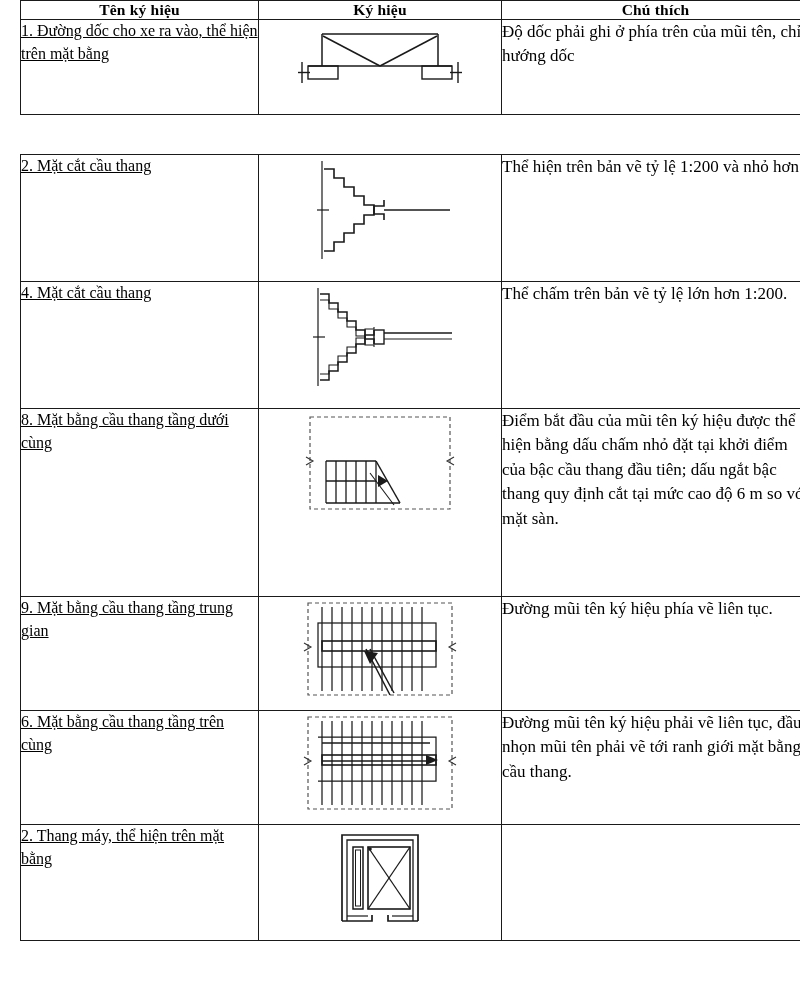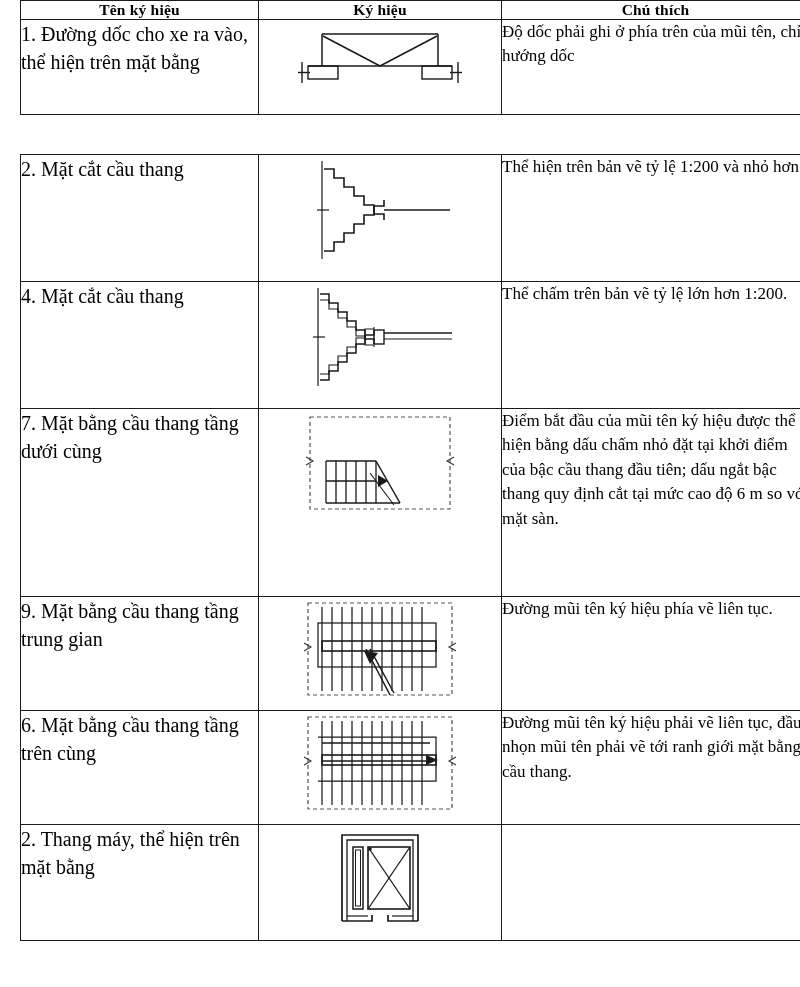--- a/index.html
+++ b/index.html
@@ -43,24 +43,25 @@
     text-align: center;
     font-weight: bold;
     font-size: 15.5px;
     letter-spacing: .2px;
     padding: 13px 4px 14px 4px;
     vertical-align: middle;
     font-family: "Liberation Serif", "DejaVu Serif", serif;
   }
 
   .cell-text {
-    font-size: 20px;
+    font-size: 16px;
     line-height: 1.42;
     padding: 6px 7px 6px 5px;
     font-family: "Liberation Serif", "DejaVu Serif", serif;
+    text-decoration: underline;
   }
   .cell-note {
     font-size: 17px;
     line-height: 1.44;
     padding: 6px 6px 6px 4px;
   }
   .cell-sym {
     text-align: center;
     vertical-align: middle;
     padding: 4px 2px;
@@ -187,21 +188,21 @@
                 <line x1="86" y1="51" x2="154" y2="51" stroke-width="1.6"></line>
                 <line x1="86" y1="57" x2="154" y2="57" stroke-width="1.2"></line>
               </g>
             </svg>
           </div>
         </td>
         <td class="cell-note">Thể chấm trên bản vẽ tỷ lệ lớn hơn 1:200.</td>
       </tr>
 
       <tr style="height:188px;">
-        <td class="cell-text">7. Mặt bằng cầu thang tầng dưới cùng</td>
+        <td class="cell-text">8. Mặt bằng cầu thang tầng dưới cùng</td>
         <td class="cell-sym">
           <div class="sym-wrap">
             <svg width="156" height="110" viewBox="0 0 156 110">
 
               <rect x="8" y="8" width="140" height="92" fill="none" stroke="#555555" stroke-width="1.2" stroke-dasharray="4 3"></rect>
 
               <g fill="none" stroke="#333333" stroke-width="1.1">
                 <path d="M4,48 l7,4 l-7,4"></path>
                 <path d="M152,48 l-7,4 l7,4"></path>
               </g>

